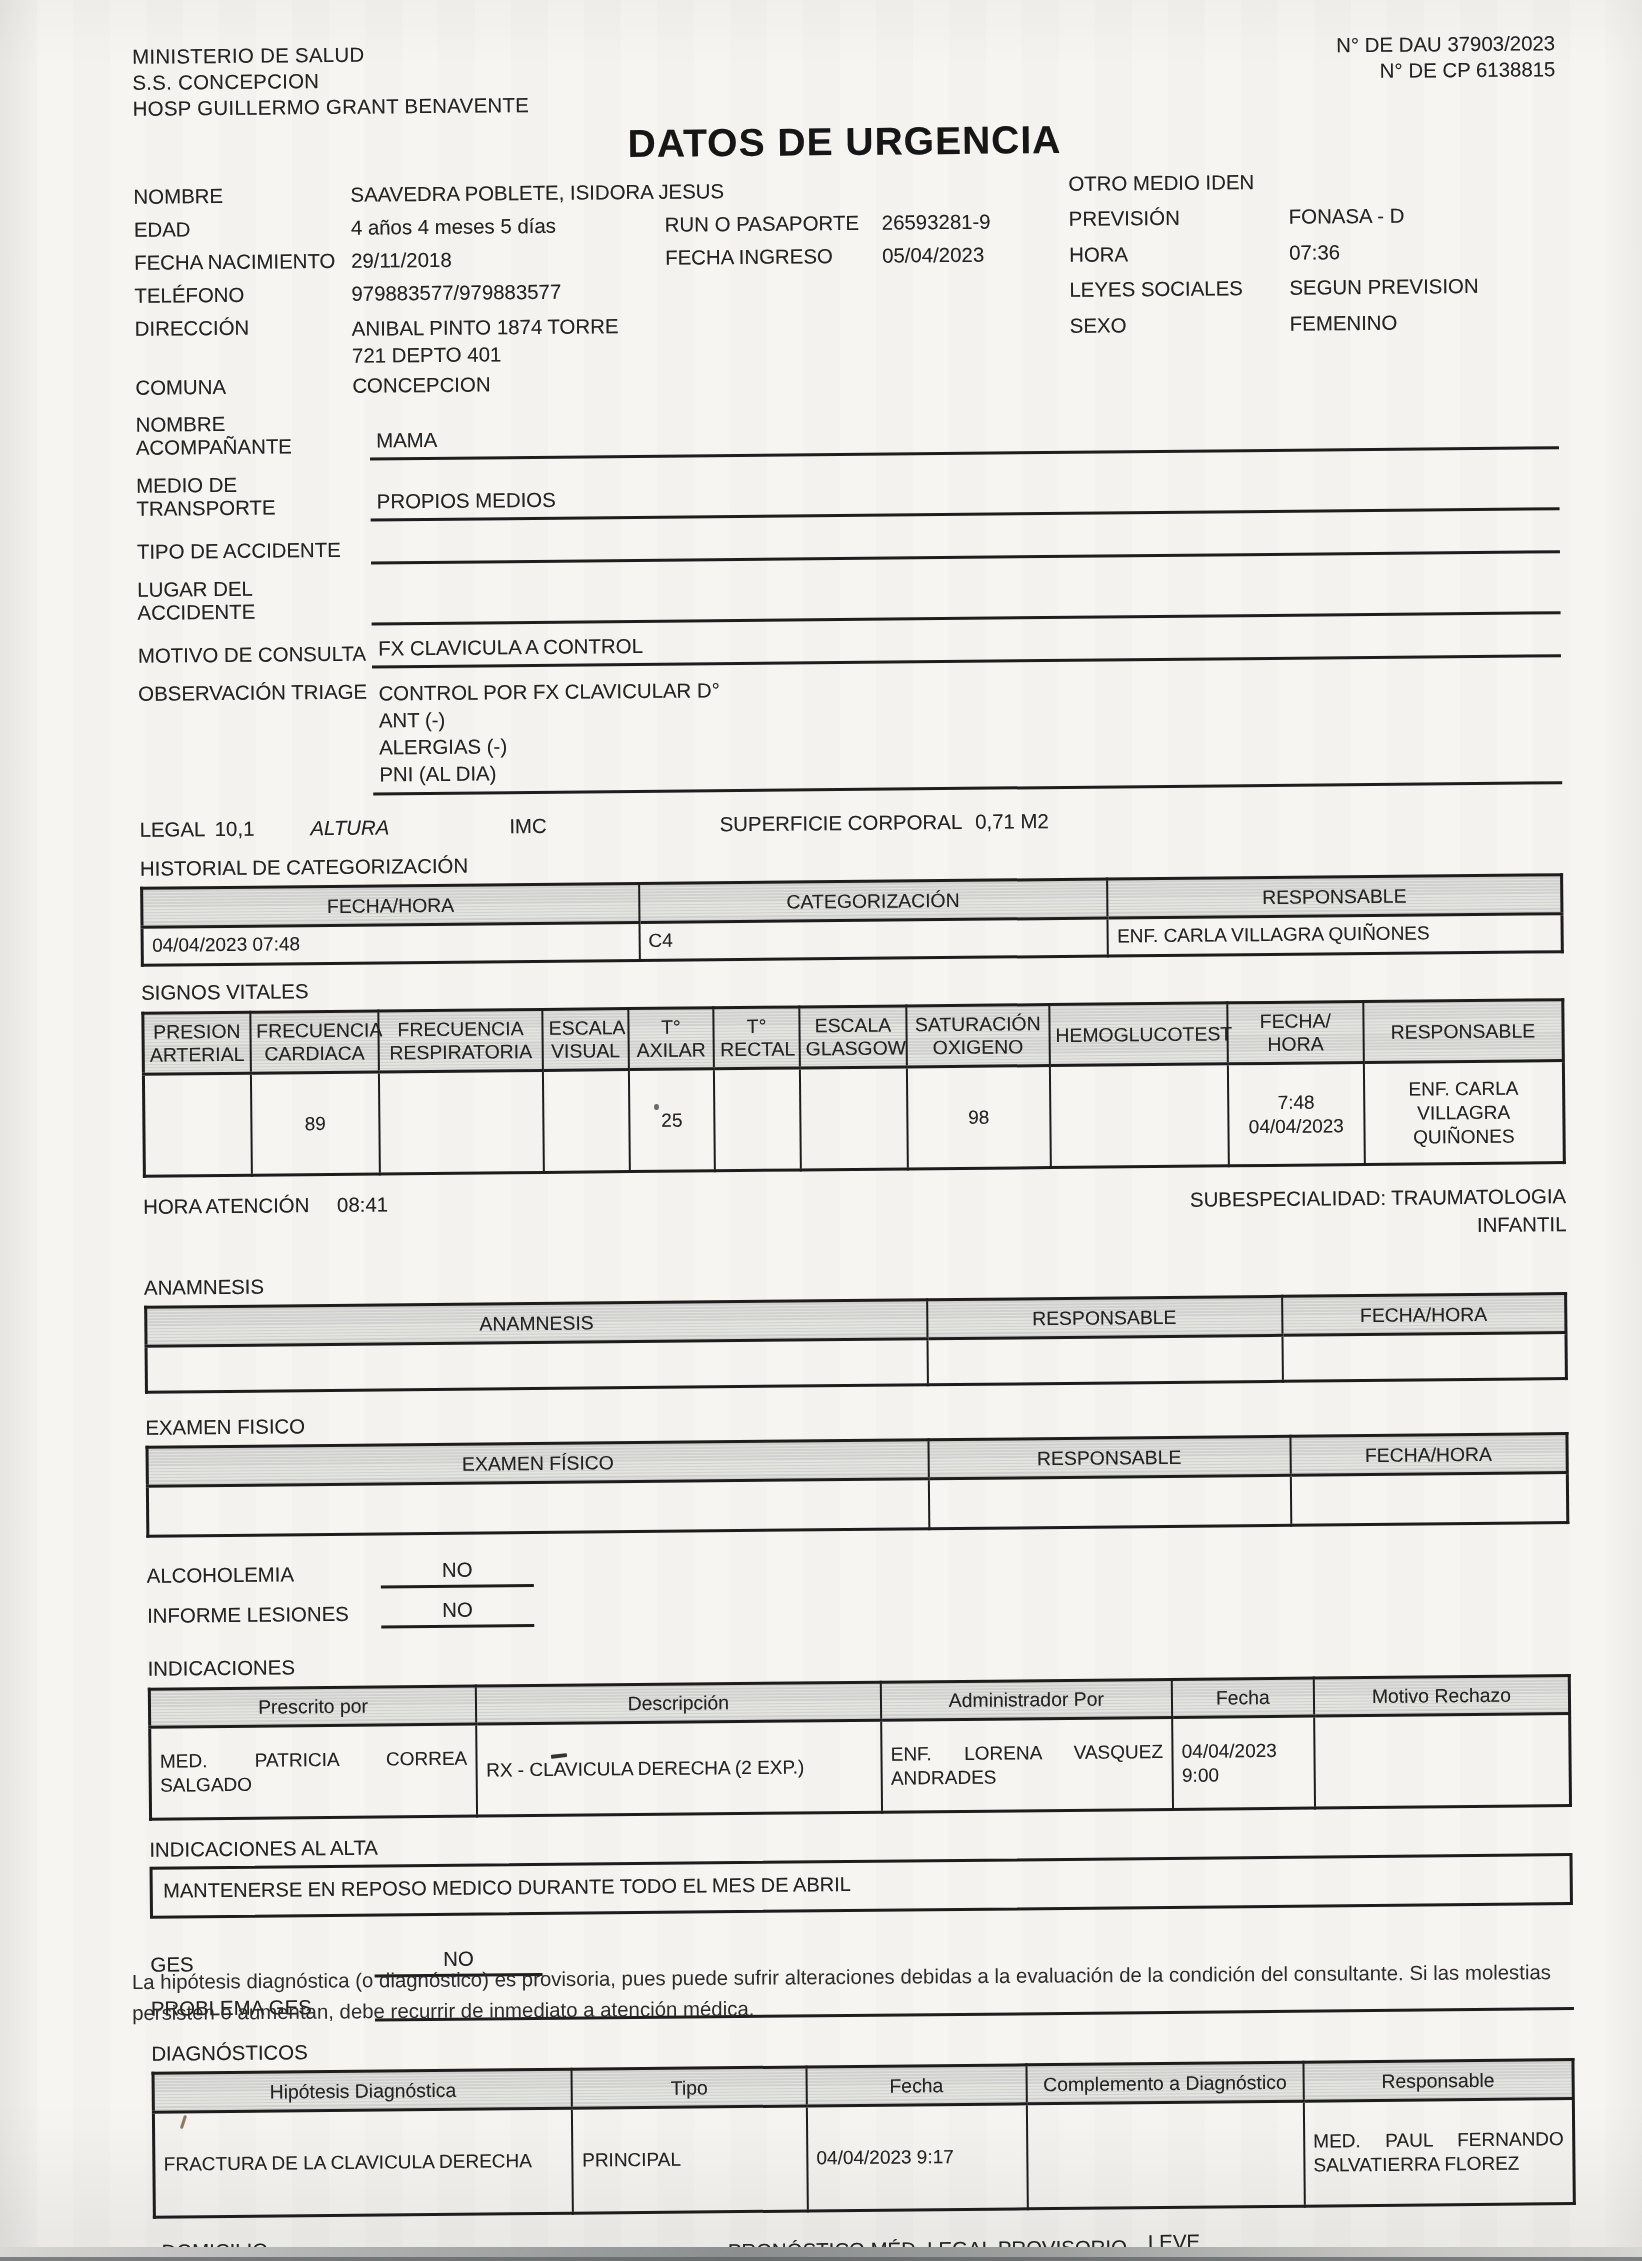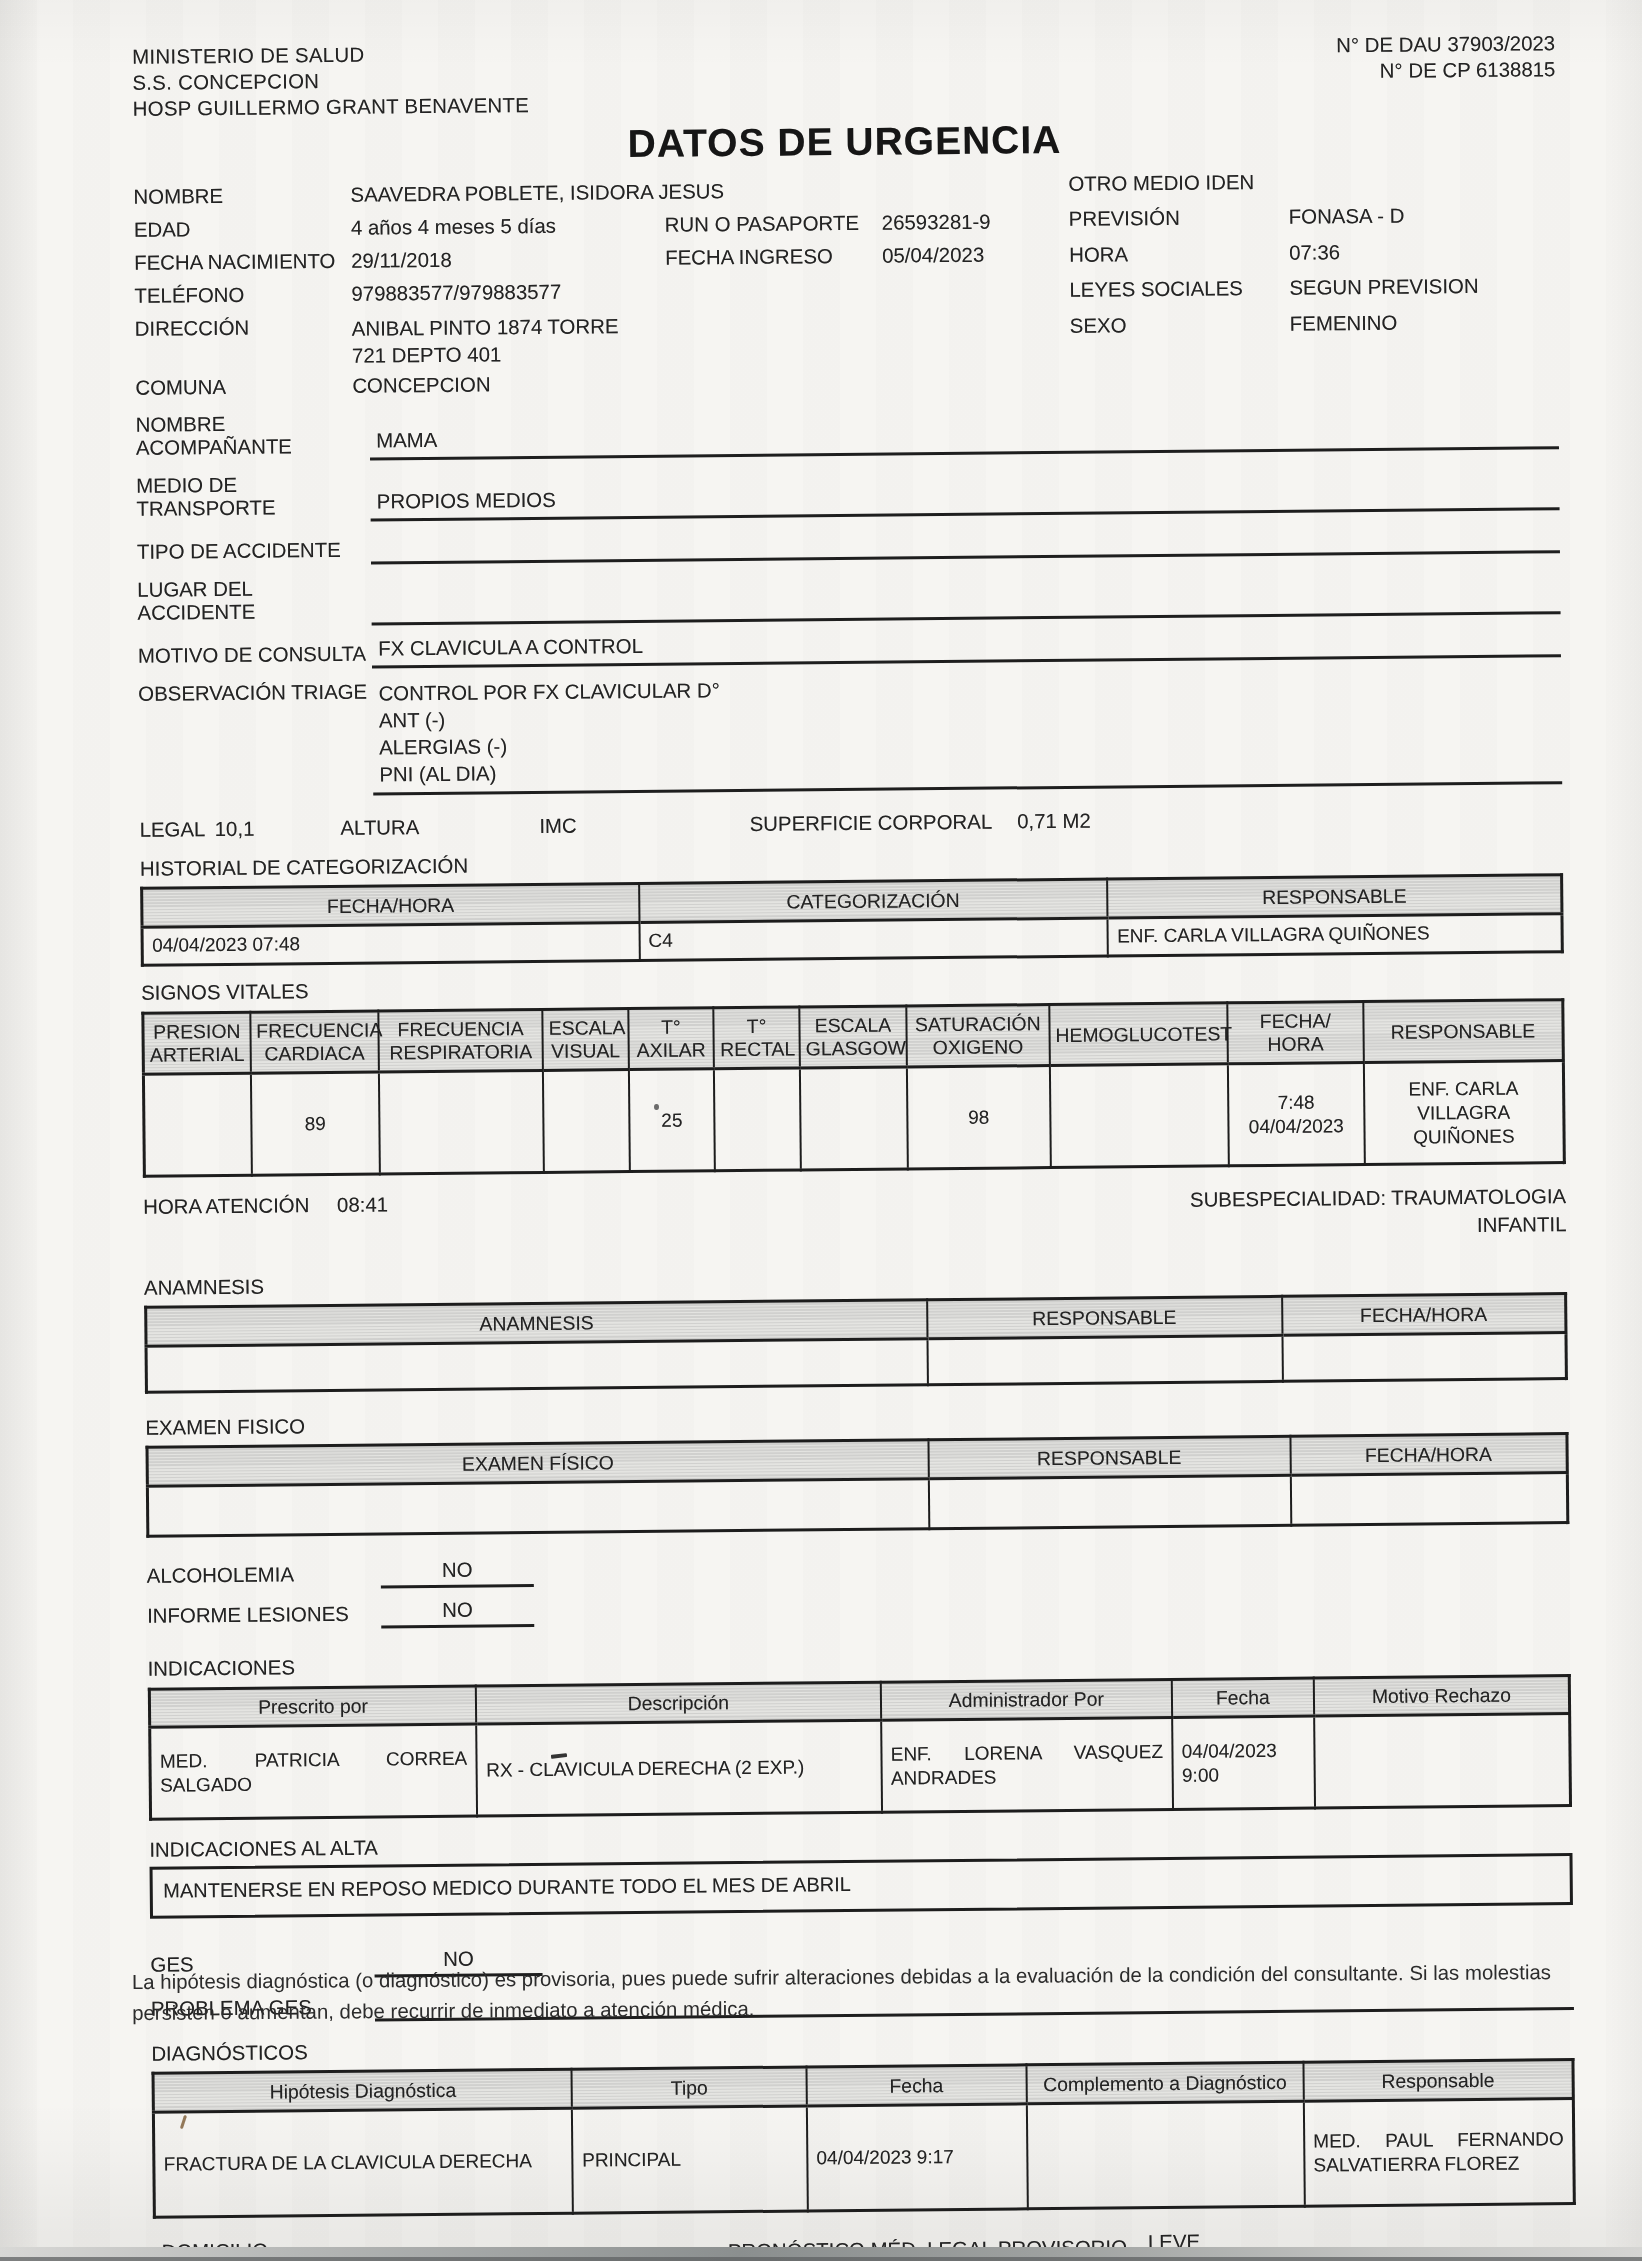--- a/index.html
+++ b/index.html
@@ -169,24 +169,24 @@
           <div>ANT (-)</div>
           <div>ALERGIAS (-)</div>
           <div>PNI (AL DIA)</div>
         </span>
       </div>
     </div>
 
     <div class="measures">
       <span>LEGAL</span>
       <span style="margin-left:9.4px;">10,1</span>
-      <span style="margin-left:86px;">ALTURA</span>
+      <span style="margin-left:56px;font-style:italic;">ALTURA</span>
       <span style="margin-left:120px;">IMC</span>
       <span style="margin-left:173px;">SUPERFICIE CORPORAL</span>
-      <span style="margin-left:25px;">0,71 M2</span>
+      <span style="margin-left:13px;">0,71 M2</span>
     </div>
 
     <div class="seclabel">HISTORIAL DE CATEGORIZACIÓN</div>
     <table>
       <colgroup>
           <col style="width:35%">
           <col style="width:33%">
           <col style="width:32%">
         </colgroup>
       <tbody>

